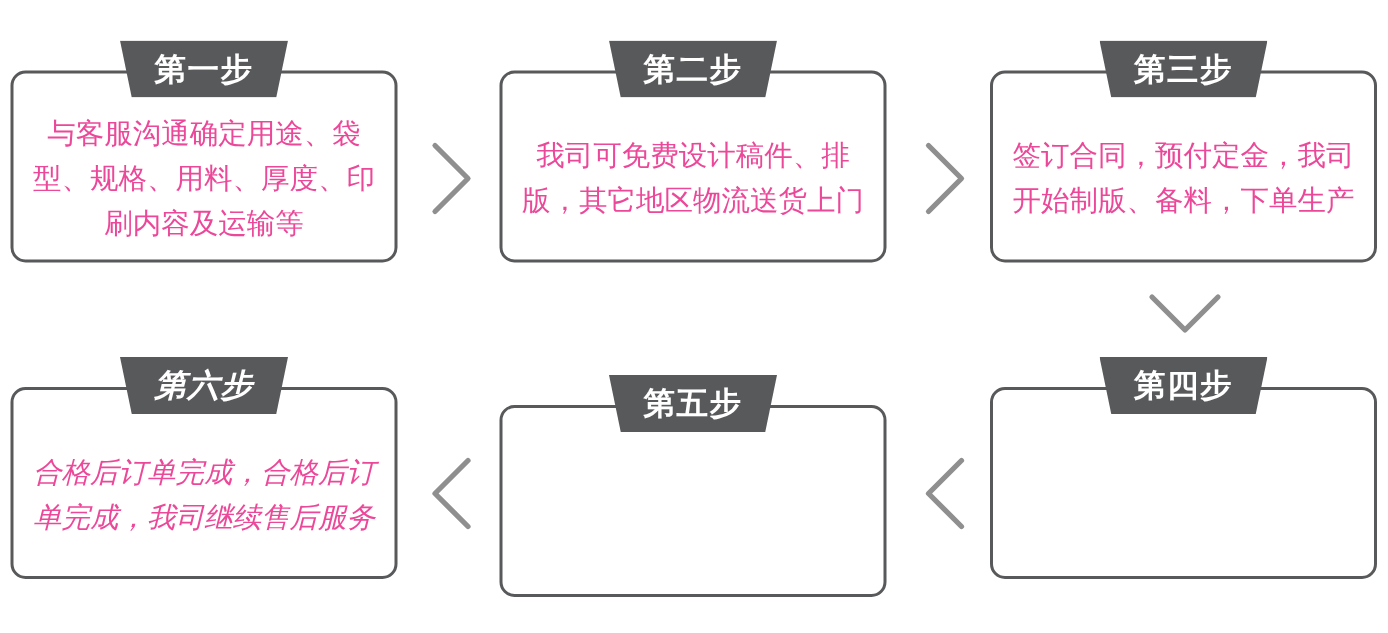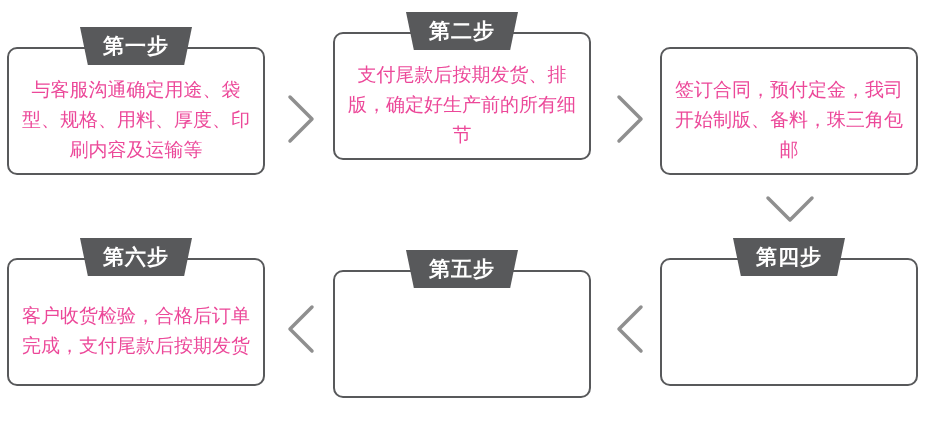--- a/index.html
+++ b/index.html
@@ -8,23 +8,23 @@
 
   .step-box{
     position:absolute;
     width:258px;height:128px;
     border:2.5px solid #58595b;
     border-radius:10px;
     background:#ffffff;
     box-sizing:border-box;
   }
   #box1{left:7px;top:47px;}
-  #box2{left:333px;top:32px;}
+  #box2{left:333px;top:47px;}
   #box3{left:660px;top:47px;}
-  #box6{left:7px;top:258px;}
+  #box6{left:7px;top:258px;font-style:italic;}
   #box5{left:333px;top:270px;}
   #box4{left:660px;top:258px;}
 
   .ribbon{
     position:absolute;top:-22px;left:50%;
     transform:translateX(-50%);
     width:112px;height:38px;
     background:#58595b;
     color:#ffffff;
     display:flex;align-items:center;justify-content:center;
@@ -52,44 +52,47 @@
     <div class="ribbon">
       <span>第一步</span>
     </div>
     <div class="step-text">与客服沟通确定用途、袋型、规格、用料、厚度、印刷内容及运输等</div>
   </div>
 
   <div class="step-box" id="box2">
     <div class="ribbon">
       <span>第二步</span>
     </div>
-    <div class="step-text">支付尾款后按期发货、排版，确定好生产前的所有细节</div>
+    <div class="step-text">我司可免费设计稿件、排版，其它地区物流送货上门</div>
   </div>
 
   <div class="step-box" id="box3">
-    <div class="step-text">签订合同，预付定金，我司开始制版、备料，珠三角包邮</div>
+    <div class="ribbon">
+      <span>第三步</span>
+    </div>
+    <div class="step-text">签订合同，预付定金，我司开始制版、备料，下单生产</div>
   </div>
 
   <div class="step-box" id="box4">
     <div class="ribbon">
       <span>第四步</span>
     </div>
   </div>
 
   <div class="step-box" id="box5">
     <div class="ribbon">
       <span>第五步</span>
     </div>
   </div>
 
   <div class="step-box" id="box6">
     <div class="ribbon">
       <span>第六步</span>
     </div>
-    <div class="step-text">客户收货检验，合格后订单完成，支付尾款后按期发货</div>
+    <div class="step-text">合格后订单完成，合格后订单完成，我司继续售后服务</div>
   </div>
 
   <svg class="chev" style="left:283px;top:90px;" width="36" height="58" viewBox="0 0 36 58">
     <polyline points="7,7 29,29 7,51" fill="none" stroke="#8f8f8f" stroke-width="3.5" stroke-linecap="round" stroke-linejoin="round"></polyline>
   </svg>
 
   <svg class="chev" style="left:612px;top:90px;" width="36" height="58" viewBox="0 0 36 58">
     <polyline points="7,7 29,29 7,51" fill="none" stroke="#8f8f8f" stroke-width="3.5" stroke-linecap="round" stroke-linejoin="round"></polyline>
   </svg>
 

